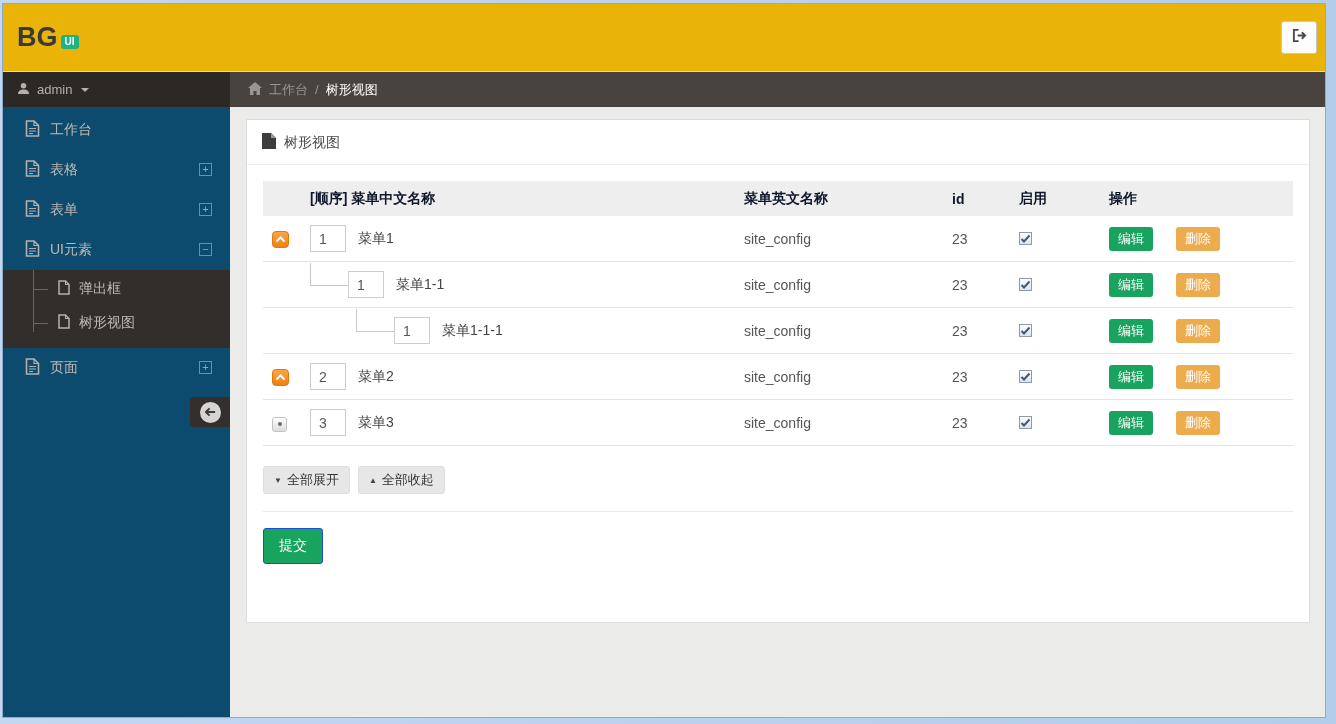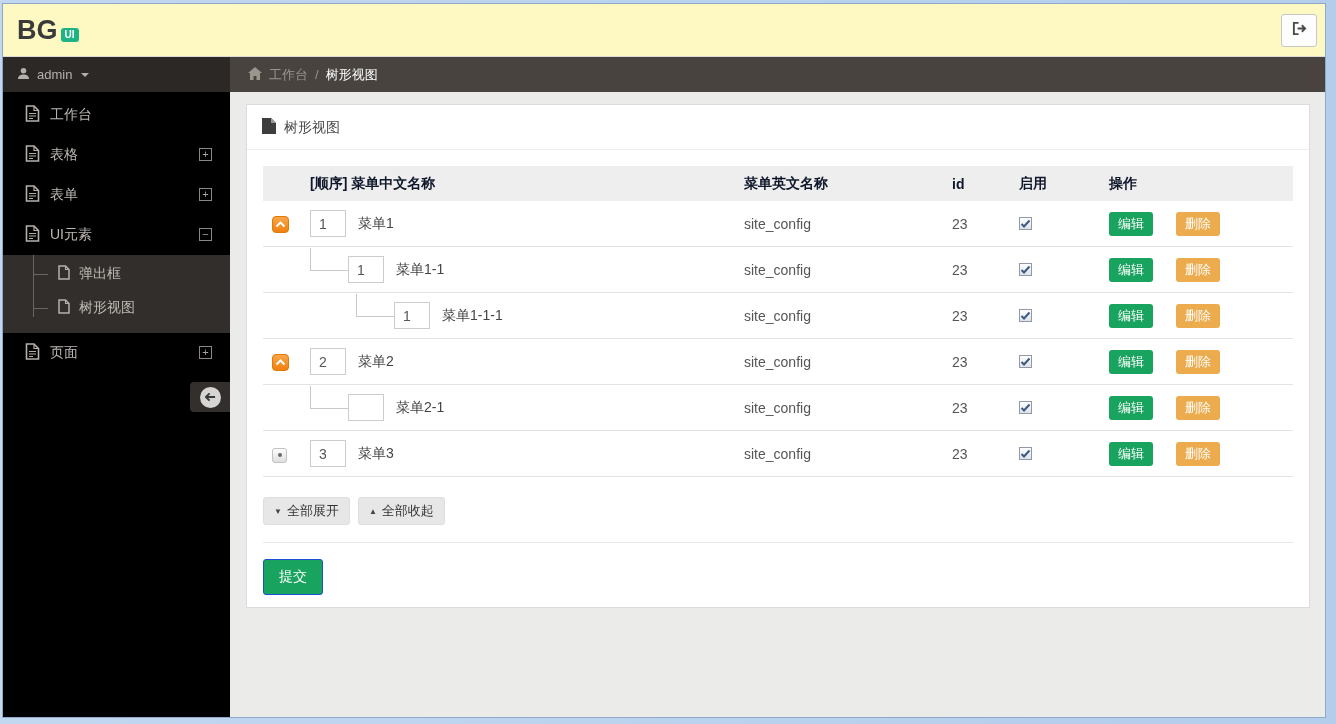--- a/index.html
+++ b/index.html
@@ -5,35 +5,35 @@
   * { box-sizing: border-box; margin: 0; padding: 0; }
   html,body { width:1336px; height:724px; overflow:hidden;
     font-family:"Liberation Sans","DejaVu Sans",sans-serif; }
   body { background:linear-gradient(90deg,#c2d7f0,#b4cdeb); position:relative; }
 
   
   .window { position:absolute; top:4px; left:3px; right:11px; bottom:7px;
     background:#fff; display:flex; flex-direction:column; outline:1px solid #8fa9c8; }
 
   
-  .topbar { height:53px; background:#fef9c3; border-bottom:1px solid #dddbd8;
+  .topbar { height:68px; background:#eab308; border-bottom:1px solid #dddbd8;
     display:flex; align-items:center; padding:0 8px 0 14px; flex:0 0 auto; }
   .brand { display:flex; align-items:flex-end; cursor:pointer; }
   .brand-text { font-size:27px; font-weight:bold; color:#3a3a3a; letter-spacing:0; line-height:1; }
   .brand-badge { background:#1db384; color:#fff; font-size:10px; font-weight:bold;
     padding:2px 4px; border-radius:3px; margin-left:3px; margin-bottom:2px; line-height:1; }
   .topbar-spacer { flex:1; }
   .logout-btn { width:36px; height:33px; background:#fdfdfd; border:1px solid #c7c7c7;
     border-radius:3px; display:flex; align-items:center; justify-content:center; cursor:pointer; }
 
   
   .main { flex:1; display:flex; min-height:0; }
 
   
-  .sidebar { width:227px; flex:0 0 227px; background:#000000; display:flex;
+  .sidebar { width:227px; flex:0 0 227px; background:#0c4a6e; display:flex;
     flex-direction:column; color:#beb9b3; }
   .user-row { height:35px; flex:0 0 35px; background:#2b2825; display:flex; align-items:center;
     gap:7px; padding-left:14px; font-size:13px; color:#b5b0ab; cursor:pointer; }
   .caret-down { width:0; height:0; border-left:4px solid transparent; border-right:4px solid transparent;
     border-top:4px solid #b5b0ab; margin-left:2px; }
   .menu { flex:0 0 auto; padding-top:3px; }
   .menu-item { height:40px; display:flex; align-items:center; gap:10px; padding-left:22px;
     font-size:14px; position:relative; cursor:pointer; }
   .expand-box { position:absolute; right:18px; top:50%; margin-top:-7px; width:13px; height:13px;
     border:1px solid #8d8781; color:#a8a29b; font-size:11px; line-height:10px; text-align:center;
@@ -329,38 +329,20 @@
                     <td>site_config</td>
                     <td>23</td>
                     <td><span class="cbx">
                         <svg width="11" height="10" viewBox="0 0 11 10">
                           <path d="M1.5 5 L4 7.5 L9.5 1.5" fill="none" stroke="#3c5a82" stroke-width="2"></path>
                         </svg>
                       </span></td>
                     <td><button class="btn btn-edit">编辑</button><button class="btn btn-del">删除</button></td>
                   </tr>
                   <tr>
-                    <td class="toggle-cell"></td>
-                    <td>
-                      <div class="name-flex">
-                        <span class="connector"></span>
-                        <input class="order-input" value="" style="">
-                        <span class="row-label">菜单2-1</span>
-                      </div>
-                    </td>
-                    <td>site_config</td>
-                    <td>23</td>
-                    <td><span class="cbx">
-                        <svg width="11" height="10" viewBox="0 0 11 10">
-                          <path d="M1.5 5 L4 7.5 L9.5 1.5" fill="none" stroke="#3c5a82" stroke-width="2"></path>
-                        </svg>
-                      </span></td>
-                    <td><button class="btn btn-edit">编辑</button><button class="btn btn-del">删除</button></td>
-                  </tr>
-                  <tr>
                     <td class="toggle-cell"><span class="toggle-leaf">
                         <i></i>
                       </span></td>
                     <td>
                       <div class="name-flex">
                         <input class="order-input" value="3" style="">
                         <span class="row-label">菜单3</span>
                       </div>
                     </td>
                     <td>site_config</td>

